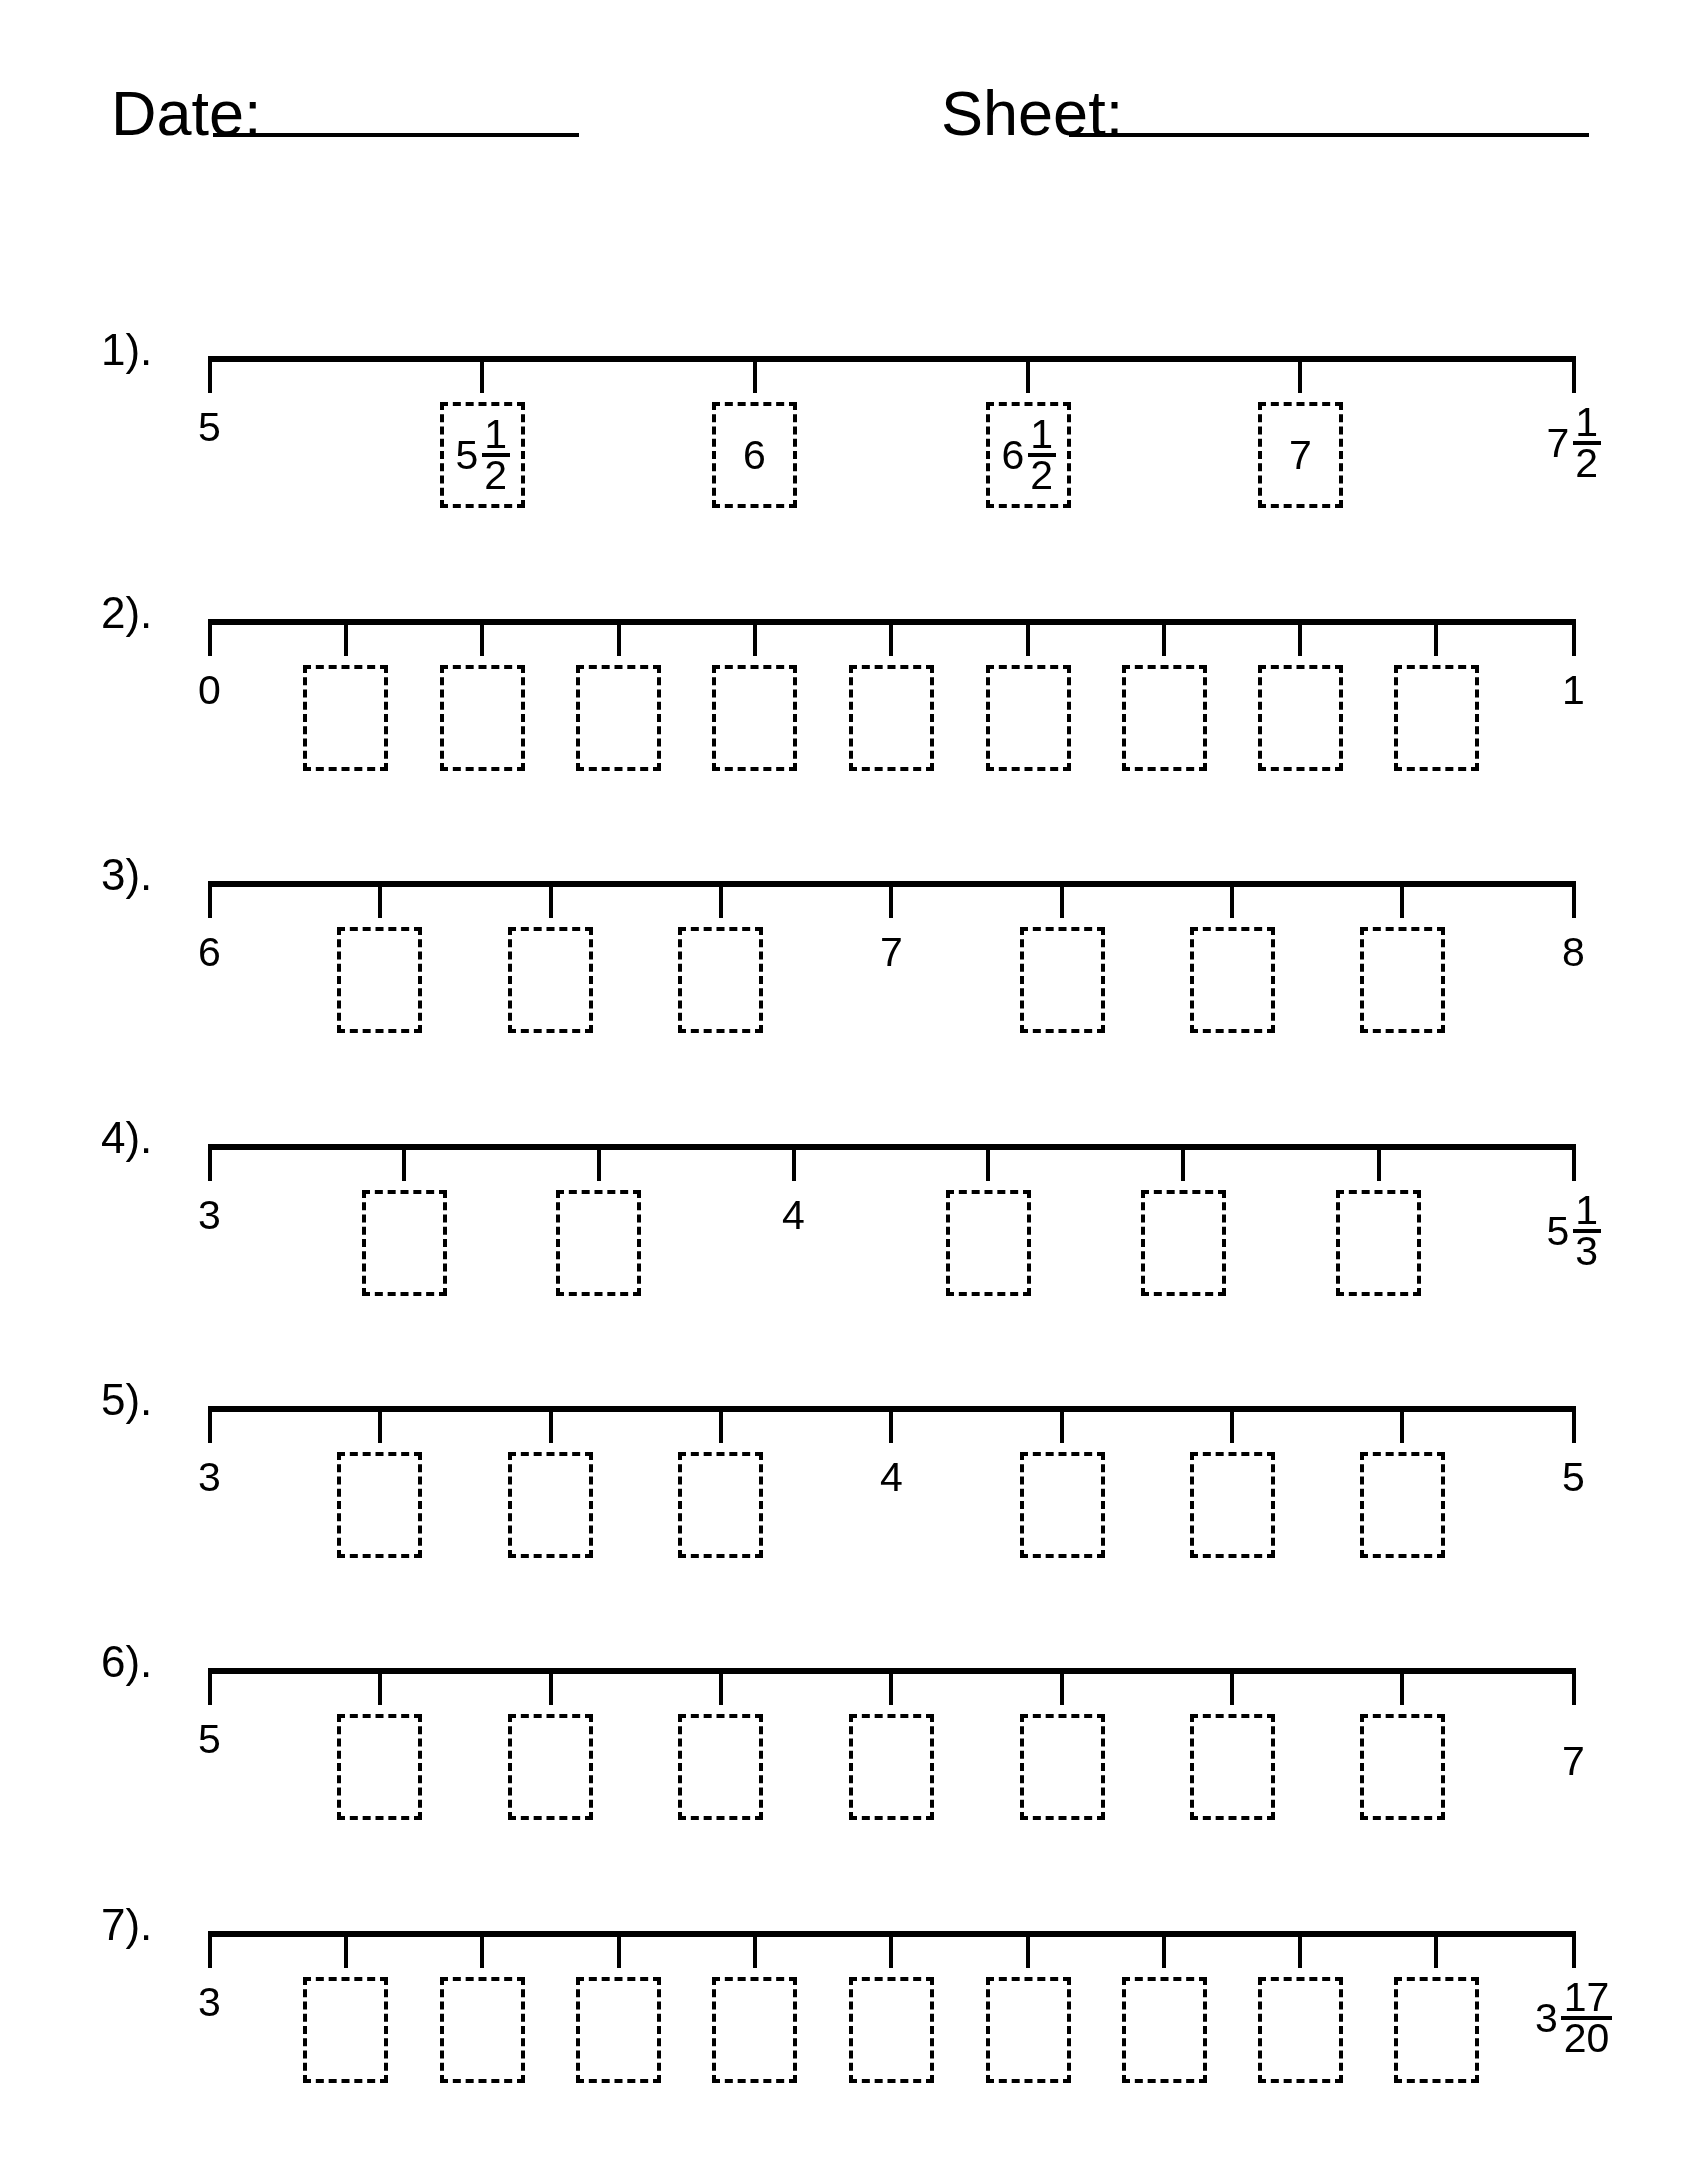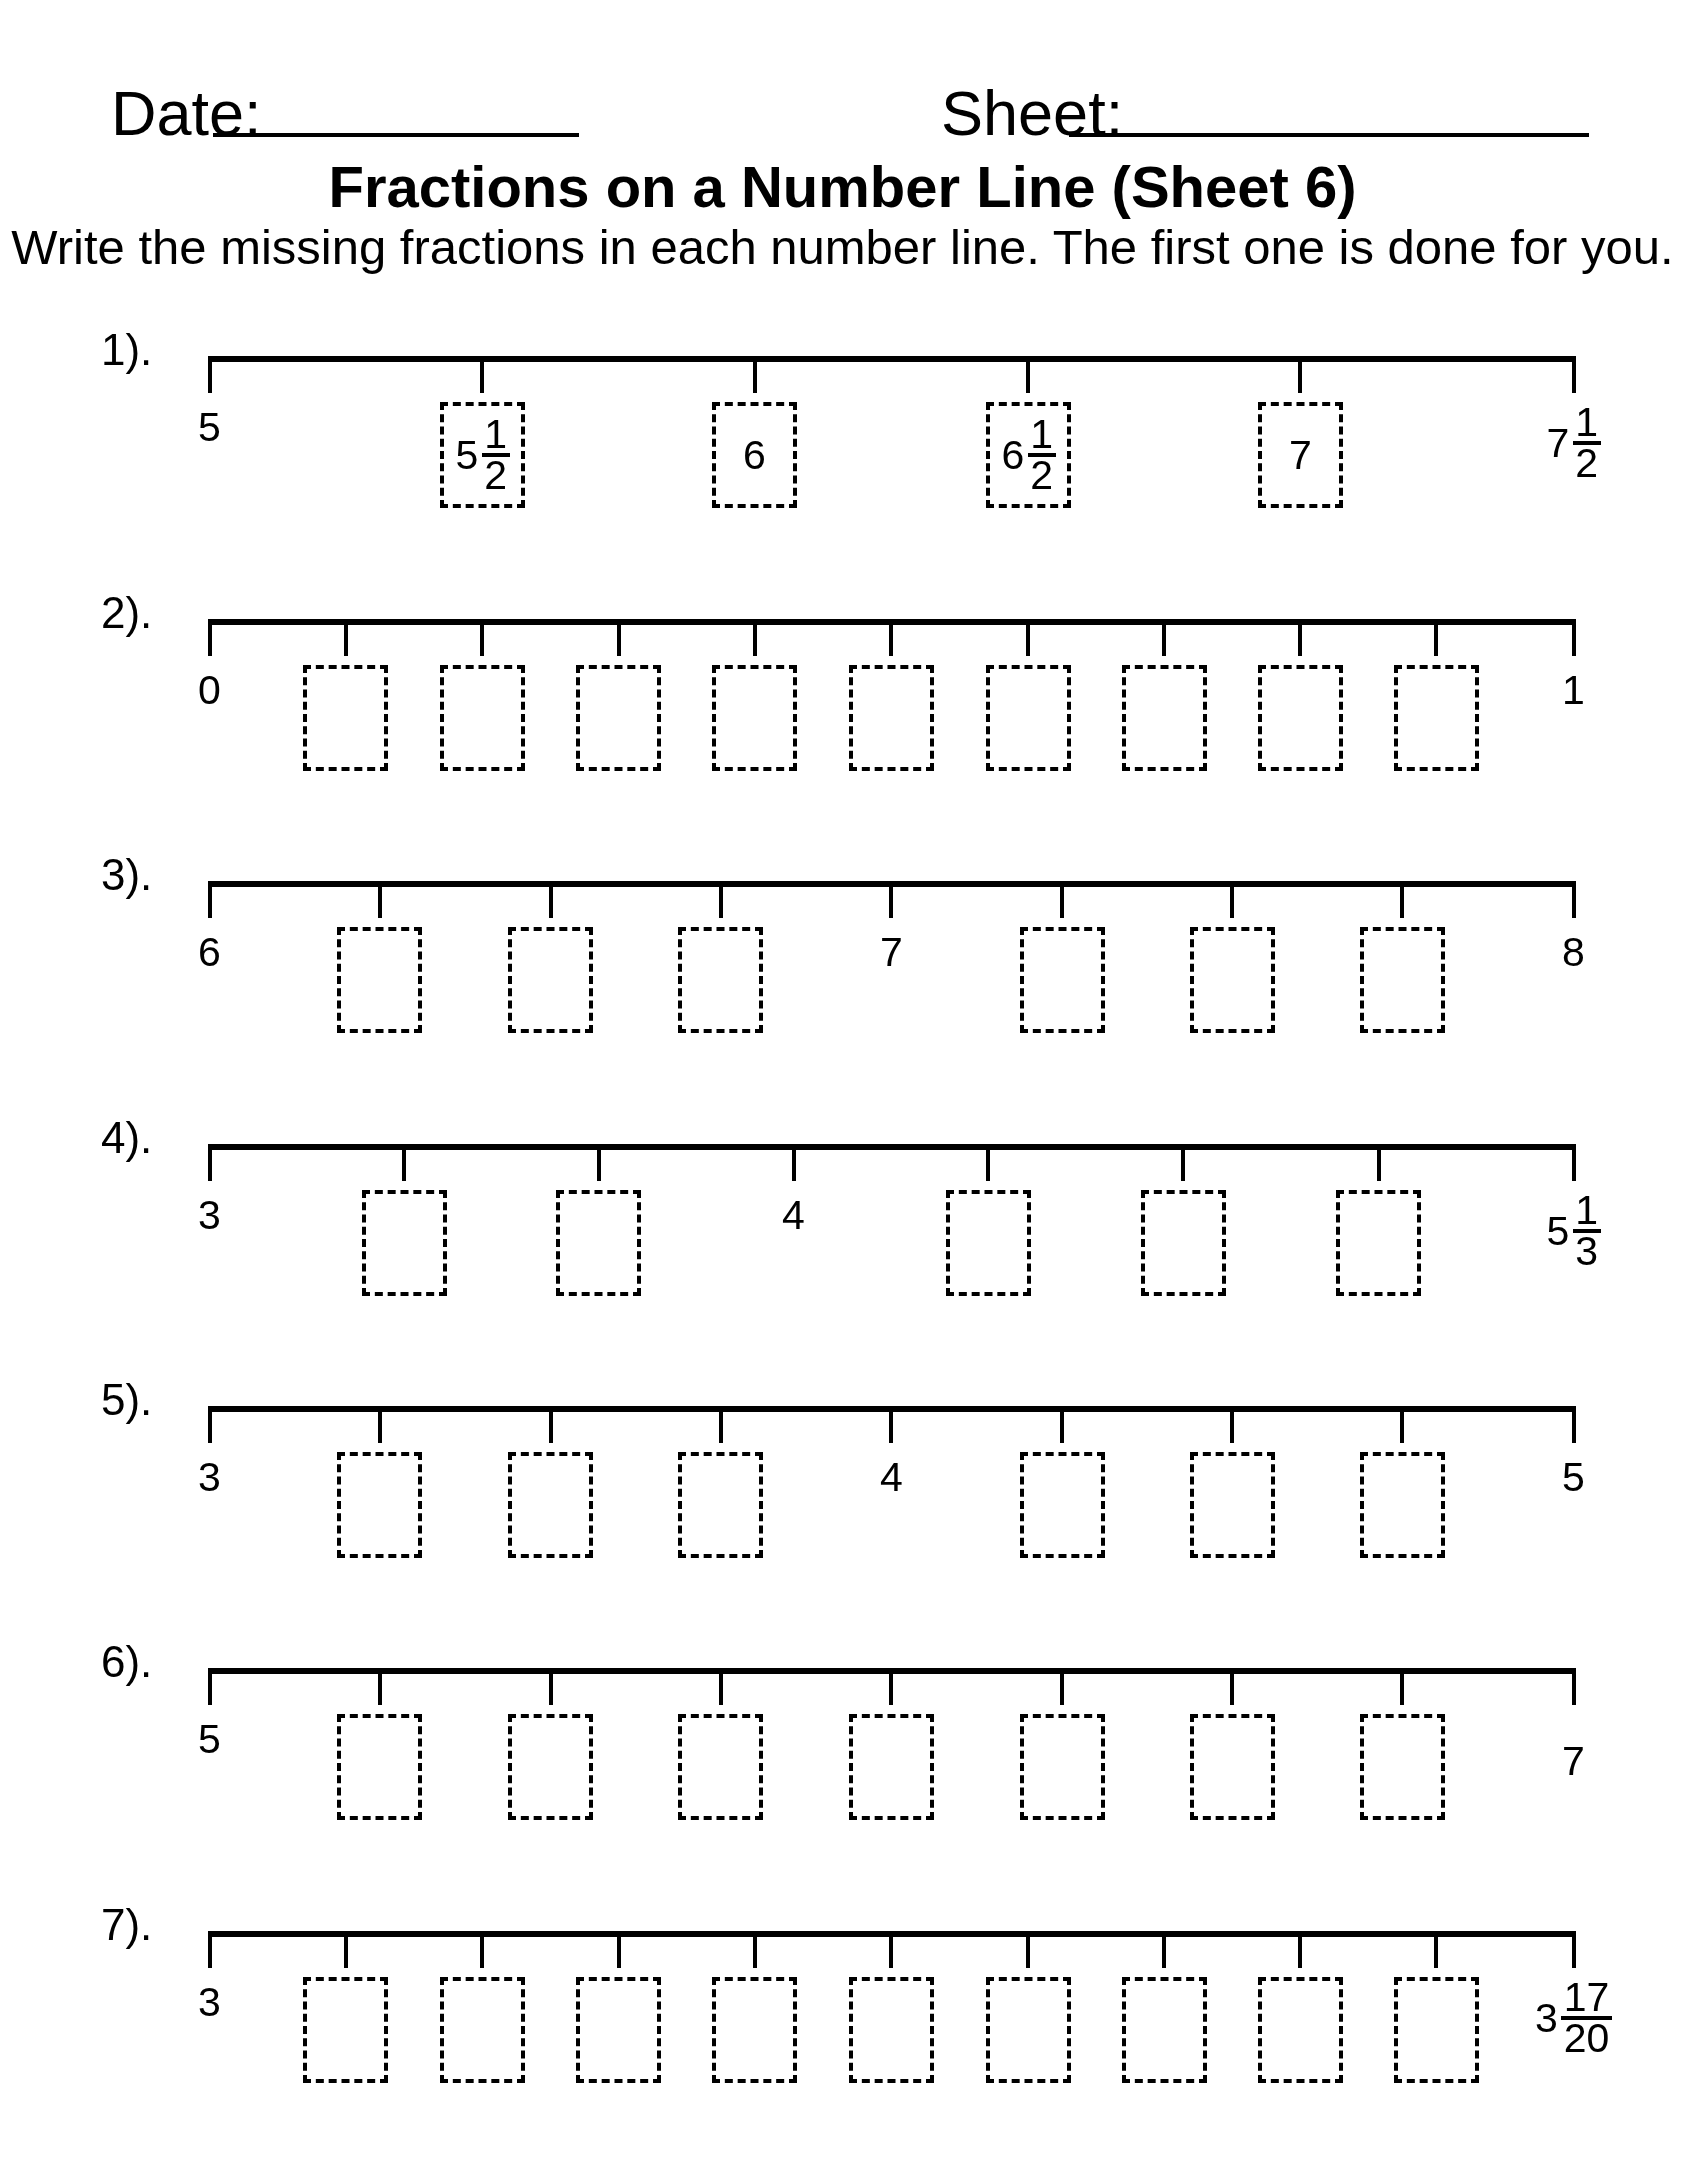--- a/index.html
+++ b/index.html
@@ -45,22 +45,20 @@
 <body>
 
 <div class="page">
 
   <span class="hdr-label date-label">Date:</span>
   <div class="write-line date-line"></div>
 
   <span class="hdr-label name-label">Sheet:</span>
   <div class="write-line name-line"></div>
 
-  <div class="title">Fractions on a Number Line (Sheet 6)</div>
-  <div class="subtitle">Write the missing fractions in each number line. The first one is done for you.</div>
 
   <div id="rows">
       <div class="row" style="top: 359px;">
         <div class="plabel">1).</div>
         <div class="hline"></div>
         <div class="tick" style="left: 208px;"></div>
         <div class="tick" style="left: 480px;"></div>
         <div class="tick" style="left: 753px;"></div>
         <div class="tick" style="left: 1026px;"></div>
         <div class="tick" style="left: 1298px;"></div>

